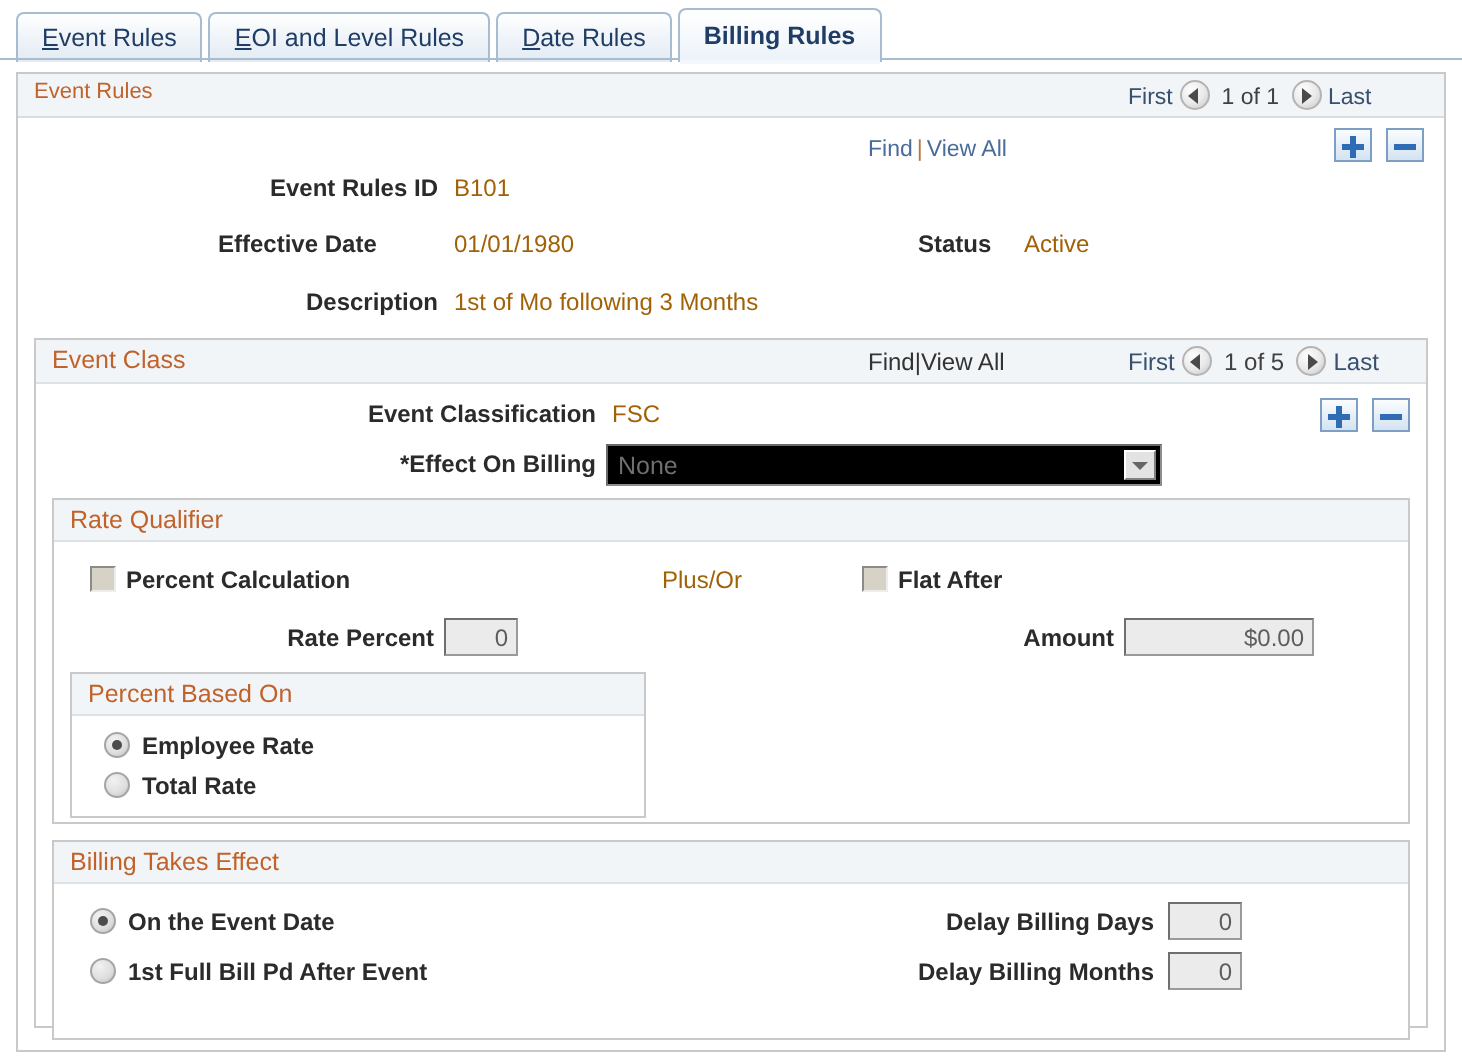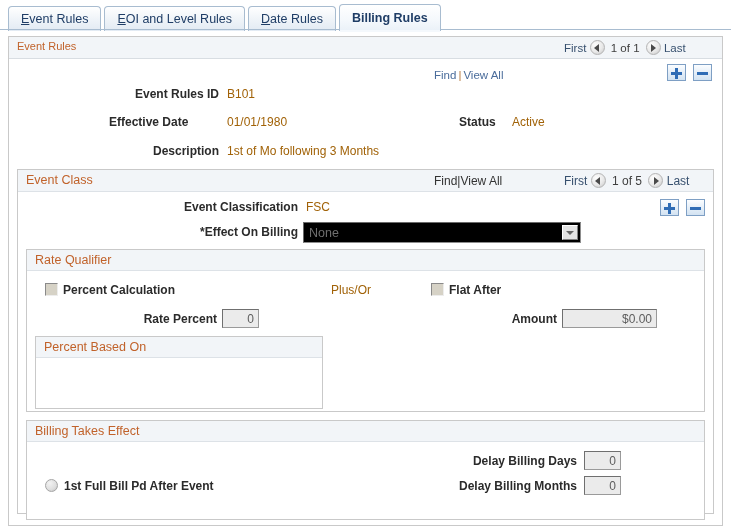--- a/index.html
+++ b/index.html
@@ -375,30 +375,41 @@
             <span class="lbl" style="position:absolute; left:60px; width:130px; text-align:right; top:3px;">Rate Percent</span>
             <span class="txtbox" style="position:absolute; left:195px; width:37px;">0</span>
             <span class="lbl" style="position:absolute; left:440px; width:90px; text-align:right; top:3px;">Amount</span>
             <span class="txtbox" style="position:absolute; left:535px; width:95px;">$0.00</span>
           </div>
 
           <div class="subgroup" style="left:8px; top:65px; width:288px; height:73px;">
             <div class="sub-hdr">
               <span class="stitle">Percent Based On</span>
             </div>
+            <div class="subbody" style="height:52px;">
+              <div style="position:absolute; left:16px; top:8px;">
+                <span class="rad sel"></span><span class="lbl">Employee Rate</span>
+              </div>
+              <div style="position:absolute; left:16px; top:28px;">
+                <span class="rad"></span><span class="lbl">Total Rate</span>
+              </div>
+            </div>
           </div>
 
         </div>
       </div>
 
       <div class="subgroup" style="left:8px; top:228px; right:8px; height:100px;">
         <div class="sub-hdr">
           <span class="stitle">Billing Takes Effect</span>
         </div>
         <div class="subbody" style="height:79px;">
+          <div style="position:absolute; left:18px; top:12px;">
+            <span class="rad sel"></span><span class="lbl">On the Event Date</span>
+          </div>
           <div style="position:absolute; left:18px; top:37px;">
             <span class="rad"></span><span class="lbl">1st Full Bill Pd After Event</span>
           </div>
 
           <div class="fieldrow" style="left:0; top:9px; width:100%;">
             <span class="lbl" style="position:absolute; left:300px; width:250px; text-align:right; top:3px;">Delay Billing Days</span>
             <span class="txtbox" style="position:absolute; left:557px; width:37px;">0</span>
           </div>
           <div class="fieldrow" style="left:0; top:34px; width:100%;">
             <span class="lbl" style="position:absolute; left:300px; width:250px; text-align:right; top:3px;">Delay Billing Months</span>

